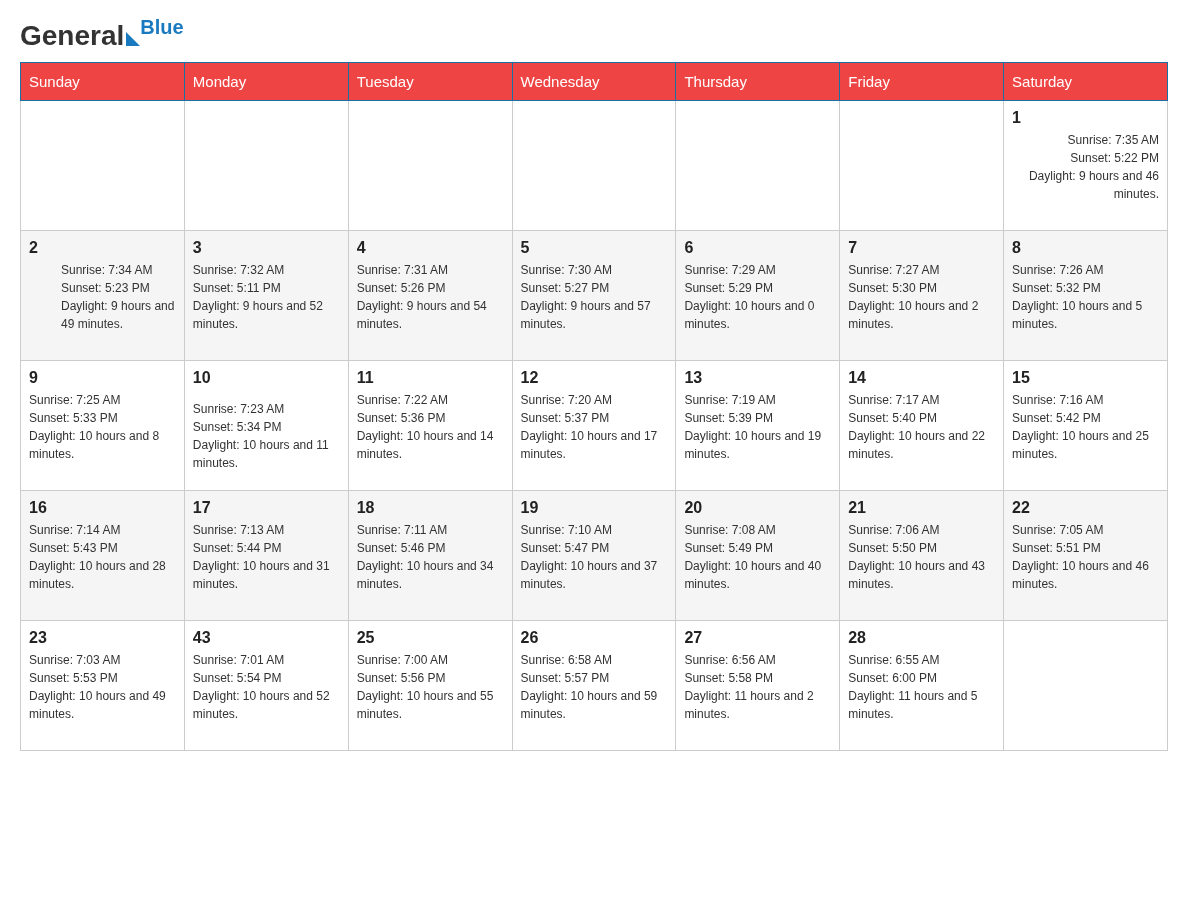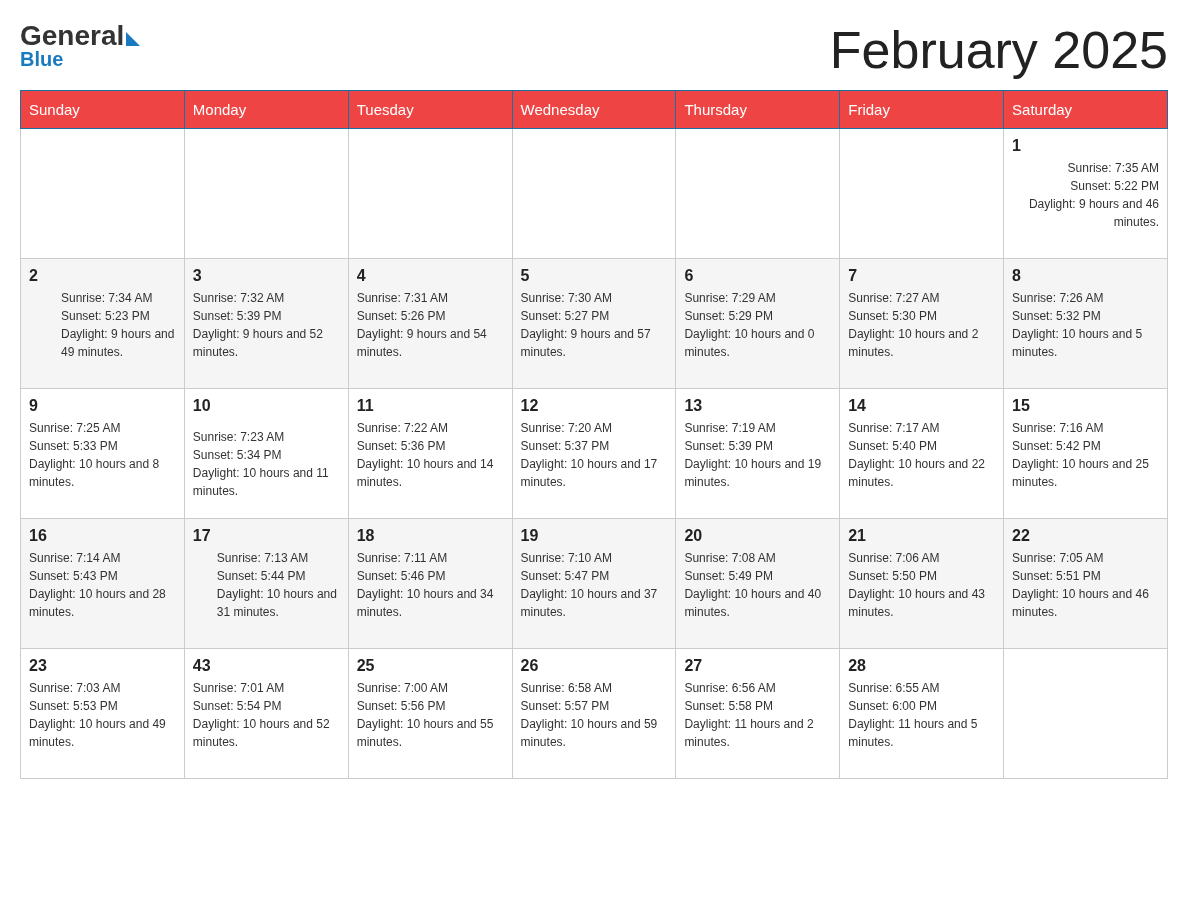--- a/index.html
+++ b/index.html
@@ -11,21 +11,20 @@
       min-height: 918px;
     }
     .header {
       display: flex;
       justify-content: space-between;
       align-items: flex-start;
       margin-bottom: 10px;
     }
     .logo {
       display: flex;
-      flex-direction: column;
       align-items: flex-start;
     }
     .logo-top {
       display: flex;
       align-items: center;
     }
     .logo-general {
       font-size: 28px;
       font-weight: bold;
       color: #333;
@@ -108,21 +107,20 @@
 
 <div class="header">
   <div class="logo">
     <div class="logo-top">
       <span class="logo-general">General</span>
       <div class="logo-arrow"></div>
     </div>
     <span class="logo-blue">Blue</span>
   </div>
   <div class="title-section">
-    <div class="month-title">February 2025</div>
   </div>
 </div>
 
 <table class="calendar">
   <thead>
     <tr>
     <th>Sunday</th>
         <th>Monday</th>
         <th>Tuesday</th>
         <th>Wednesday</th>
@@ -149,21 +147,21 @@
       <tr class="row-even">
         <td>
           <div class="day-number">2</div>
           <div class="day-info" style="white-space: pre-line; margin-left: 32px;">Sunrise: 7:34 AM
 Sunset: 5:23 PM
 Daylight: 9 hours and 49 minutes.</div>
         </td>
         <td>
           <div class="day-number">3</div>
           <div class="day-info" style="white-space: pre-line;">Sunrise: 7:32 AM
-Sunset: 5:39 PM
+Sunset: 5:11 PM
 Daylight: 9 hours and 52 minutes.</div>
         </td>
         <td>
           <div class="day-number">4</div>
           <div class="day-info" style="white-space: pre-line;">Sunrise: 7:31 AM
 Sunset: 5:26 PM
 Daylight: 9 hours and 54 minutes.</div>
         </td>
         <td>
           <div class="day-number">5</div>
@@ -236,21 +234,21 @@
       </tr>
       <tr class="row-even">
         <td>
           <div class="day-number">16</div>
           <div class="day-info" style="white-space: pre-line;">Sunrise: 7:14 AM
 Sunset: 5:43 PM
 Daylight: 10 hours and 28 minutes.</div>
         </td>
         <td>
           <div class="day-number">17</div>
-          <div class="day-info" style="white-space: pre-line; margin-left: 24px;">Sunrise: 7:13 AM
+          <div class="day-info" style="white-space: pre-line;">Sunrise: 7:13 AM
 Sunset: 5:44 PM
 Daylight: 10 hours and 31 minutes.</div>
         </td>
         <td>
           <div class="day-number">18</div>
           <div class="day-info" style="white-space: pre-line;">Sunrise: 7:11 AM
 Sunset: 5:46 PM
 Daylight: 10 hours and 34 minutes.</div>
         </td>
         <td>

